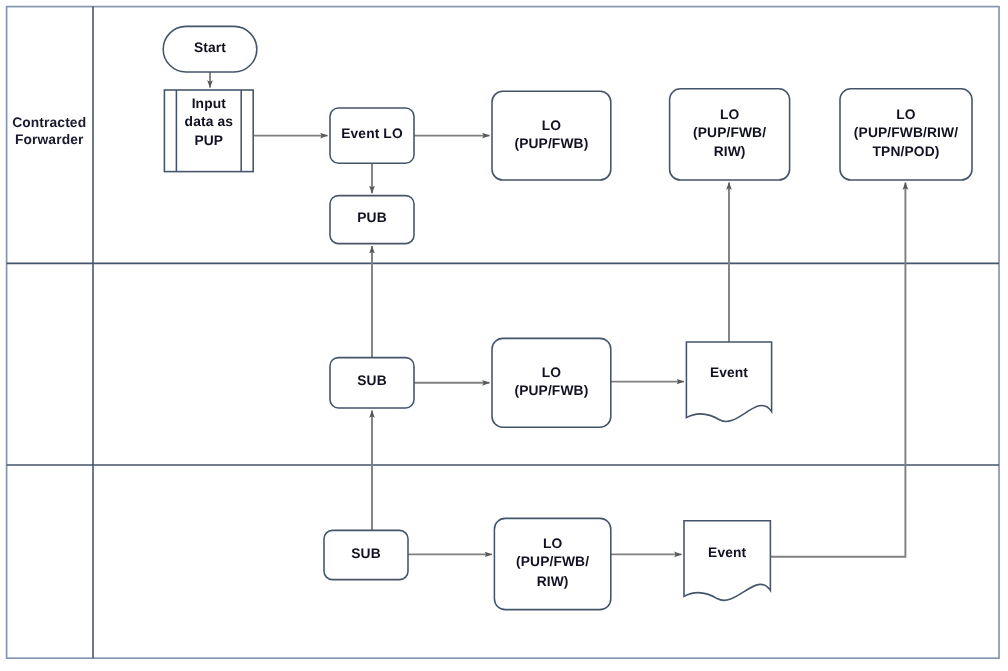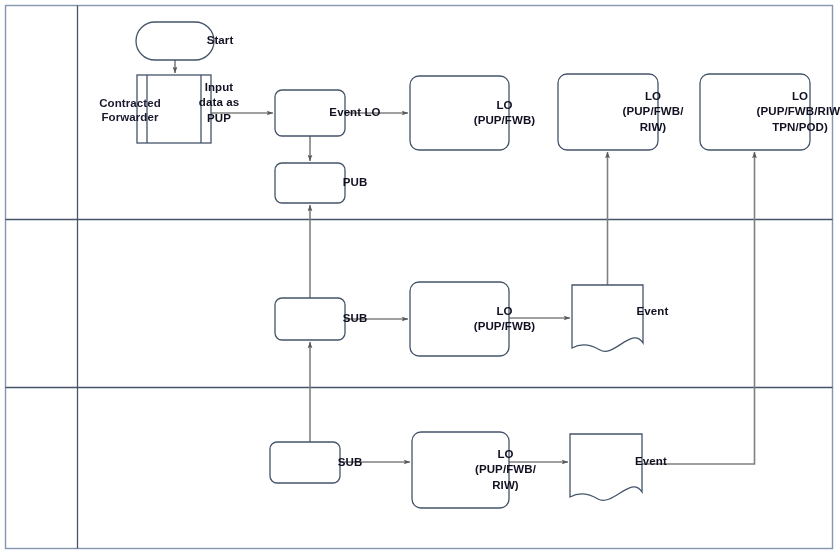--- a/index.html
+++ b/index.html
@@ -25,38 +25,36 @@
     width: 840px;
     height: 559px;
   }
   .lane-label {
     font-size: 11.5px;
     font-weight: bold;
     color: #1a1a2e;
     text-align: center;
     line-height: 1.25;
     letter-spacing: 0.1px;
-    margin-left: 44px;
   }
   .node-label {
     font-size: 11.5px;
     font-weight: bold;
     color: #111122;
     text-align: center;
     line-height: 1.32;
     letter-spacing: 0.1px;
     white-space: pre-line;
   }
   .overlay-text {
     position: absolute;
     display: flex;
     align-items: center;
     justify-content: center;
     pointer-events: none;
-    padding-left: 45px;
   }
 </style>
 </head>
 <body>
 
 <div id="canvas">
 
   <svg id="diagram-svg" viewBox="0 0 840 559" xmlns="http://www.w3.org/2000/svg">
     <defs>
       <marker id="arrow" markerWidth="7" markerHeight="7" refX="6.2" refY="3" orient="auto" markerUnits="userSpaceOnUse">

